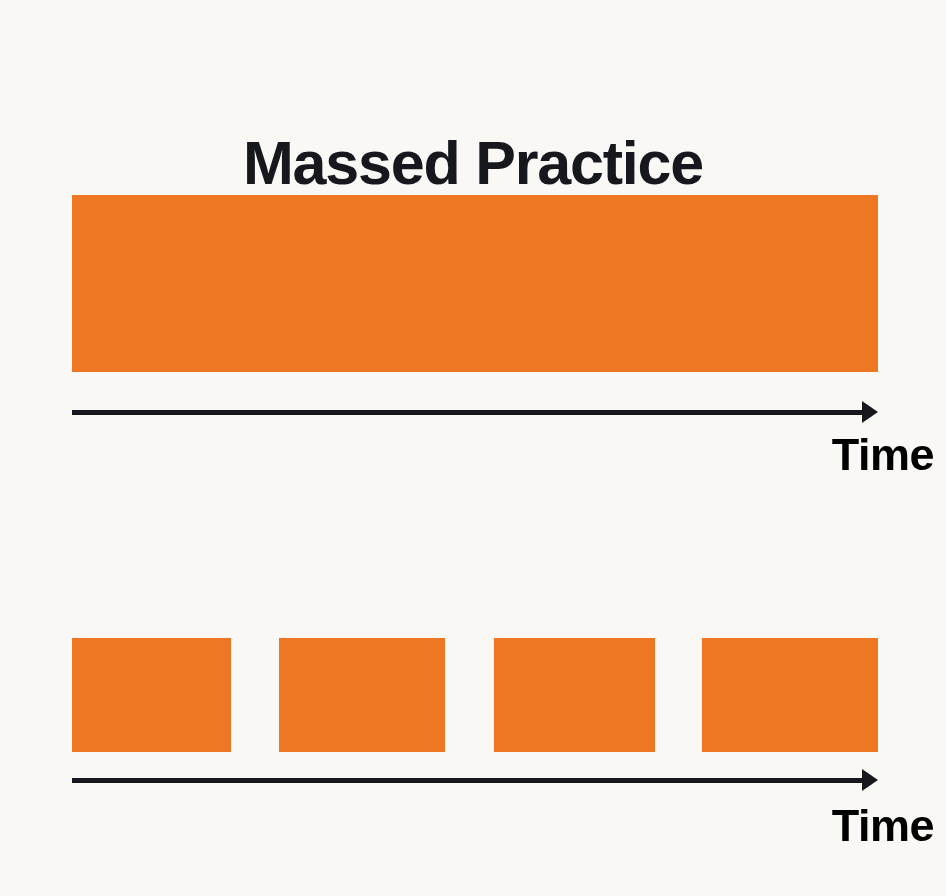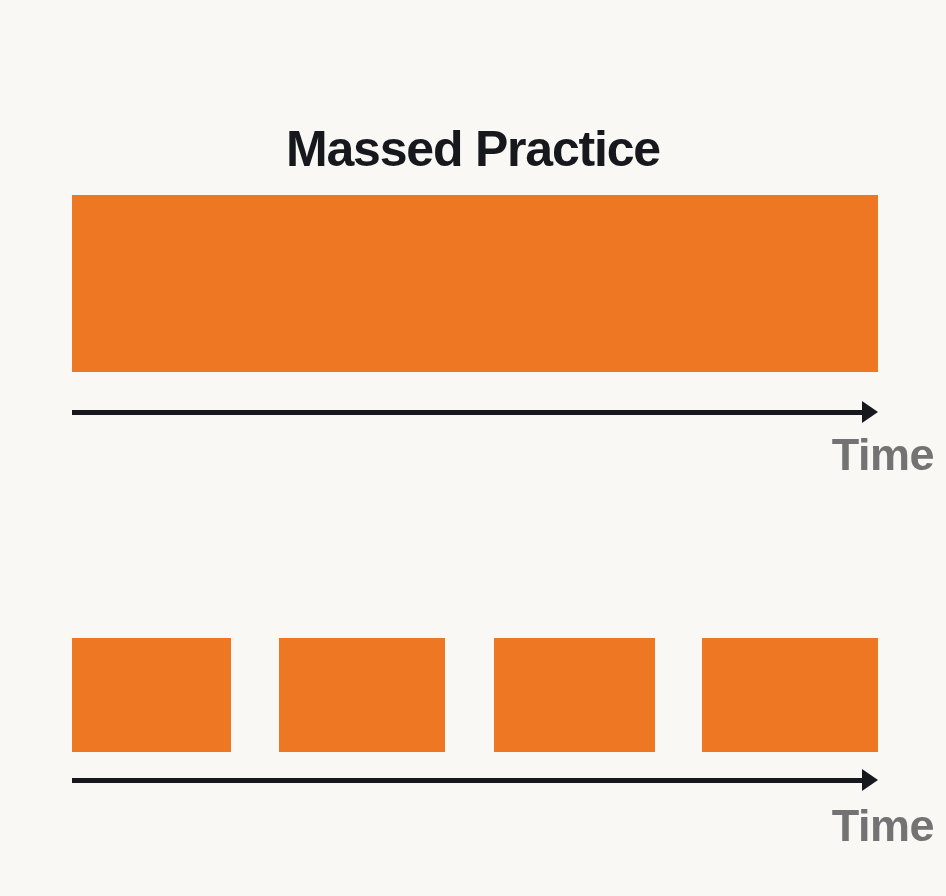--- a/index.html
+++ b/index.html
@@ -26,21 +26,21 @@
     width: 946px;
   }
   .panel-massed   { top: 0px;   height: 490px; }
   .panel-distrib  { top: 490px; height: 406px; }
 
   .panel-title {
     position: absolute;
     left: 0;
     width: 946px;
     text-align: center;
-    font-size: 50px;
+    font-size: 61px;
     font-weight: bold;
     letter-spacing: -1.2px;
     color: #16181d;
     line-height: 1;
     white-space: nowrap;
   }
   .panel-massed  .panel-title { top: 82px; }
   .panel-distrib .panel-title { top: 35px; }
 
   
@@ -87,21 +87,21 @@
     border-bottom: 11px solid transparent;
     border-left: 16px solid #16181d;
   }
 
   .axis-label {
     position: absolute;
     right: 12px;
     font-size: 45px;
     font-weight: bold;
     letter-spacing: -0.5px;
-    color: #737373;
+    color: #000000;
     line-height: 1;
     white-space: nowrap;
   }
   .panel-massed  .axis-label { top: 432px; }
   .panel-distrib .axis-label { top: 313px; }
 </style>
 </head>
 <body>
 
 <div id="diagram">

